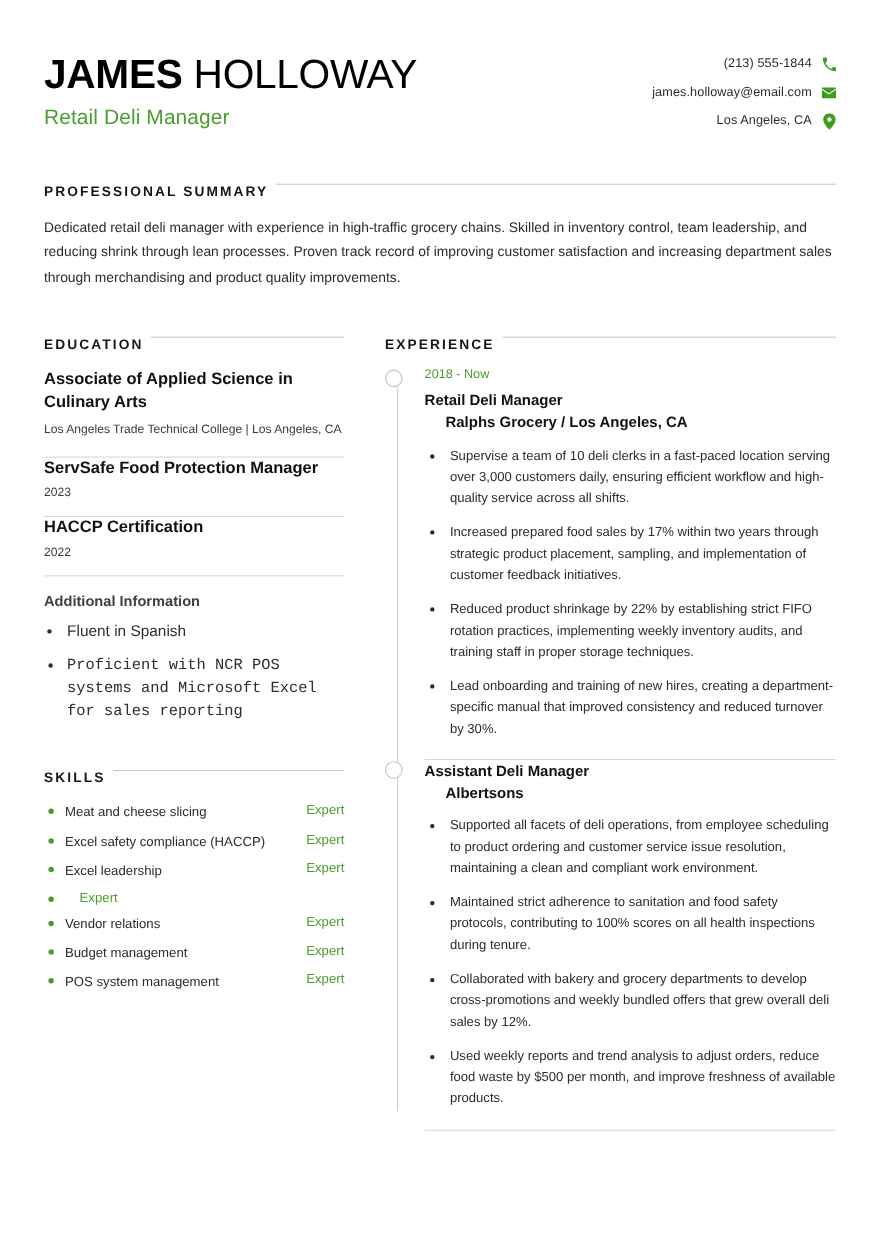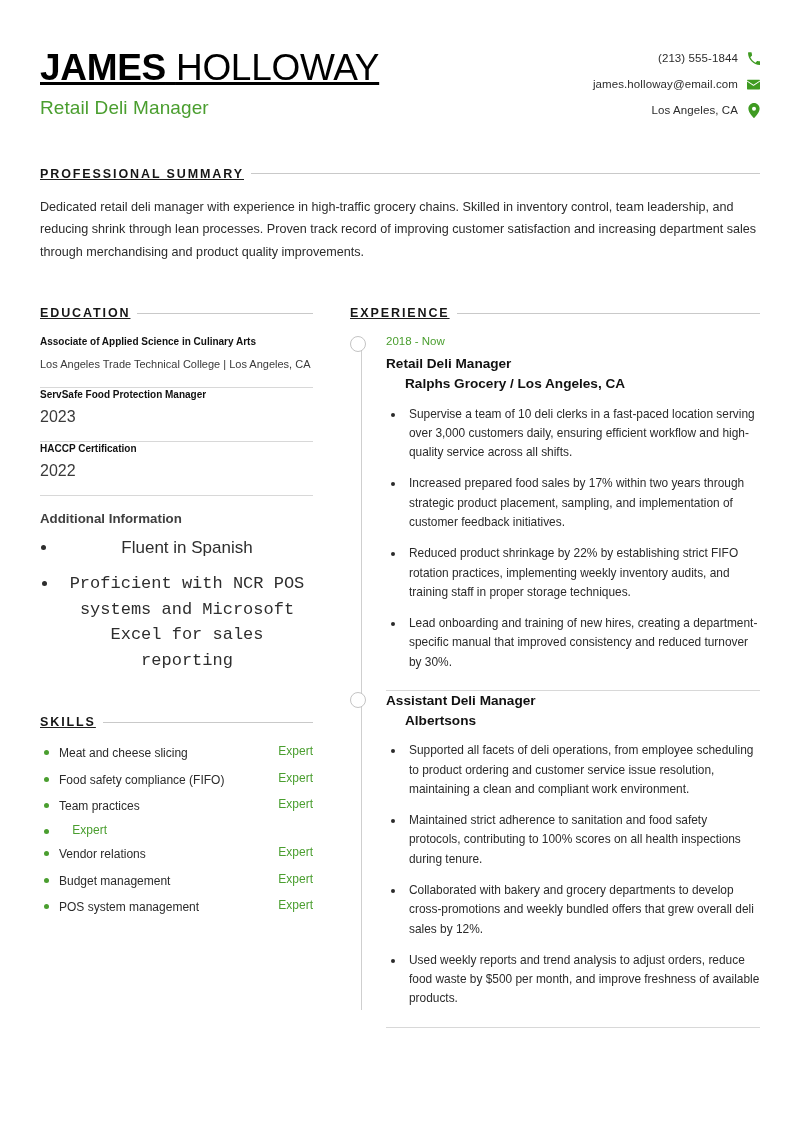--- a/index.html
+++ b/index.html
@@ -29,21 +29,20 @@
     padding-top: 6px;
   }
   .identity { padding-top: 2px; }
   .name {
     font-size: 37px;
     line-height: 1.08;
     letter-spacing: -0.3px;
     color: #000000;
     font-weight: 300;
     white-space: nowrap;
-    text-decoration: underline;
   }
   .name .first { font-weight: 700; }
   .name .last { font-weight: 300; }
   .job-title {
     margin-top: 9px;
     font-size: 19px;
     font-weight: 400;
     color: #4a9e2f;
     letter-spacing: 0.1px;
   }
@@ -68,24 +67,22 @@
     flex: 0 0 13px;
     display: flex;
     align-items: center;
     justify-content: center;
   }
   .contact-icon svg { display: block; }
 
   
   .section-head {
     display: flex;
-    align-items: center;
     gap: 7px;
     margin-bottom: 15px;
-    text-decoration: underline;
   }
   .section-head .label {
     font-size: 12.5px;
     font-weight: 700;
     letter-spacing: 1.9px;
     color: #161616;
     white-space: nowrap;
   }
   .section-head .rule {
     flex: 1 1 auto;
@@ -108,52 +105,51 @@
     align-items: flex-start;
   }
   .col-left { width: 273px; flex: 0 0 273px; }
   .col-gap  { width: 37px; flex: 0 0 37px; }
   .col-right { flex: 1 1 auto; }
 
   
   .edu-entry { padding-bottom: 15px; }
   .edu-divider { height: 1px; background: #d8d8d8; }
   .edu-degree {
-    font-size: 10px;
+    font-size: 15px;
     font-weight: 700;
     line-height: 1.36;
     color: #111111;
   }
   .edu-school {
     margin-top: 7px;
     font-size: 11px;
     line-height: 1.52;
     color: #3a3a3a;
   }
   .edu-year {
     margin-top: 6px;
-    font-size: 16px;
+    font-size: 11px;
     color: #3a3a3a;
   }
 
   
   .addl { padding-top: 15px; }
   .addl-title {
     font-size: 13.3px;
     font-weight: 700;
     color: #404040;
   }
   .addl-list { margin-top: 9px; padding-left: 18px; }
   .addl-list li {
-    font-size: 17px;
+    font-size: 14px;
     line-height: 1.5;
     color: #2e2e2e;
     margin-bottom: 11px;
     padding-left: 3px;
-    text-align: center;
   }
   .addl-list li:last-child { margin-bottom: 0; font-family: Liberation Mono, monospace; }
 
   
   .skills { margin-top: 42px; }
   .skill-row {
     display: flex;
     align-items: flex-start;
     margin-bottom: 8px;
   }
@@ -323,26 +319,26 @@
           <span class="rule"></span>
         </div>
 
         <div class="skill-row">
           <span class="skill-dot"></span>
           <span class="skill-name">Meat and cheese slicing</span>
           <span class="skill-level">Expert</span>
         </div>
         <div class="skill-row">
           <span class="skill-dot"></span>
-          <span class="skill-name">Food safety compliance (FIFO)</span>
-          <span class="skill-level">Expert</span>
-        </div>
-        <div class="skill-row">
-          <span class="skill-dot"></span>
-          <span class="skill-name">Team practices</span>
+          <span class="skill-name">Excel safety compliance (HACCP)</span>
+          <span class="skill-level">Expert</span>
+        </div>
+        <div class="skill-row">
+          <span class="skill-dot"></span>
+          <span class="skill-name">Excel leadership</span>
           <span class="skill-level">Expert</span>
         </div>
         <div class="skill-row">
           <span class="skill-dot"></span>
           <span class="skill-level">Expert</span>
         </div>
         <div class="skill-row">
           <span class="skill-dot"></span>
           <span class="skill-name">Vendor relations</span>
           <span class="skill-level">Expert</span>

